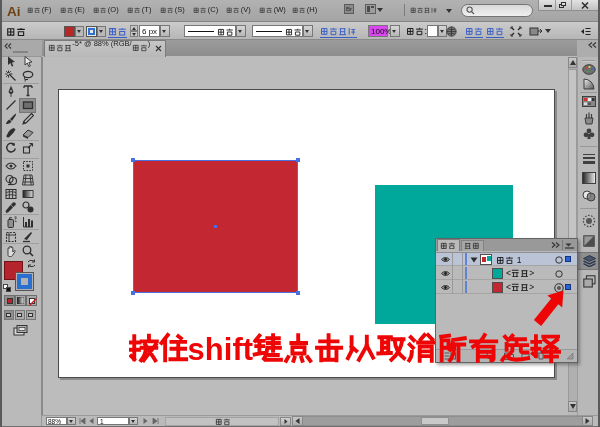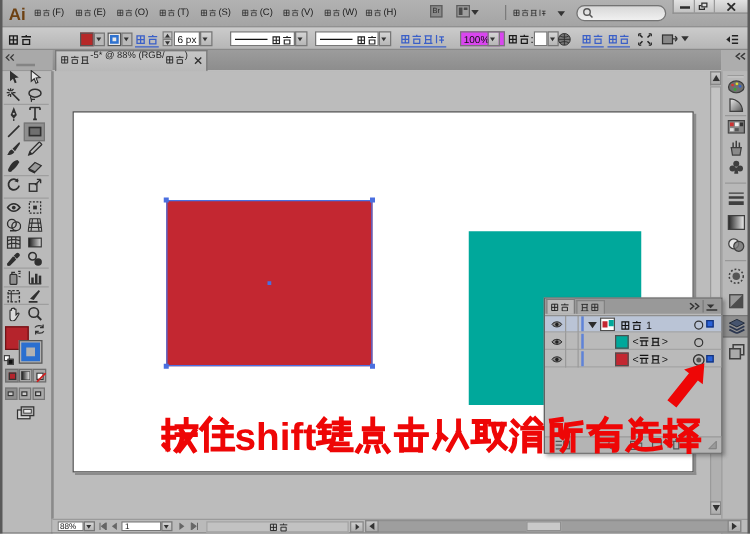--- a/index.html
+++ b/index.html
@@ -147,21 +147,21 @@
 <div style="position:absolute;left:303px;top:25px;width:10px;height:12px;background:linear-gradient(#d6d6d6,#b6b6b6);border:1px solid #777"></div>
 <div style="position:absolute;left:305px;top:30px;width:0;height:0;border-left:2.5px solid transparent;border-right:2.5px solid transparent;border-top:3.5px solid #333"></div>
 <div style="position:absolute;display:flex;align-items:center;line-height:0;left:320px;top:27px;border-bottom:1px solid #3a5fc8;padding-bottom:1px">
       <svg width="36.7" height="8.5" viewBox="0 0 43.20 10" style="vertical-align:top">
         <path d="M1.8 1.8 H8.2 V8.6 H1.8 Z M1.8 5.2 H8.2 M5 1.8 V8.6" transform="translate(0.0,0)" fill="none" stroke="#3a5fc8" stroke-width="1.15"></path>
         <path d="M1 2.5 H9 M5 1 V2.5 M2.2 5 H7.8 V9 H2.2 Z" transform="translate(10.8,0)" fill="none" stroke="#3a5fc8" stroke-width="1.15"></path>
         <path d="M1.5 2 H8.5 M2.5 2 V9 M7.5 2 V9 M2.5 5.5 H7.5 M1 9 H9" transform="translate(21.6,0)" fill="none" stroke="#3a5fc8" stroke-width="1.15"></path>
         <path d="M2 1.2 V9 M4.5 3 H9 M4.5 6 H9 M6.8 3 V9" transform="translate(32.4,0)" fill="none" stroke="#3a5fc8" stroke-width="1.15"></path>
       </svg>
     </div>
-<div style="position:absolute;left:368px;top:25px;width:36px;height:12px;background:#d946ef;border:1px solid #777;font-size:8px;color:#111;line-height:11px;padding-left:2px">100%</div>
+<div style="position:absolute;left:368px;top:25px;width:20px;height:12px;background:#d946ef;border:1px solid #777;font-size:8px;color:#111;line-height:11px;padding-left:2px">100%</div>
 <div style="position:absolute;left:390px;top:25px;width:10px;height:12px;background:linear-gradient(#d6d6d6,#b6b6b6);border:1px solid #777"></div>
 <div style="position:absolute;left:392px;top:30px;width:0;height:0;border-left:2.5px solid transparent;border-right:2.5px solid transparent;border-top:3.5px solid #333"></div>
 <div style="position:absolute;display:flex;align-items:center;line-height:0;left:406px;top:27px">
       <svg width="18.4" height="8.5" viewBox="0 0 21.60 10" style="vertical-align:top">
         <path d="M1.8 1.8 H8.2 V8.6 H1.8 Z M1.8 5.2 H8.2 M5 1.8 V8.6" transform="translate(0.0,0)" fill="none" stroke="#1a1a1a" stroke-width="1.15"></path>
         <path d="M1 2.5 H9 M5 1 V2.5 M2.2 5 H7.8 V9 H2.2 Z" transform="translate(10.8,0)" fill="none" stroke="#1a1a1a" stroke-width="1.15"></path>
       </svg>
       <span style="font-size:9px">:</span>
     </div>
 <div style="position:absolute;left:427px;top:25px;width:11px;height:12px;background:#fff;border:1px solid #777"></div>

